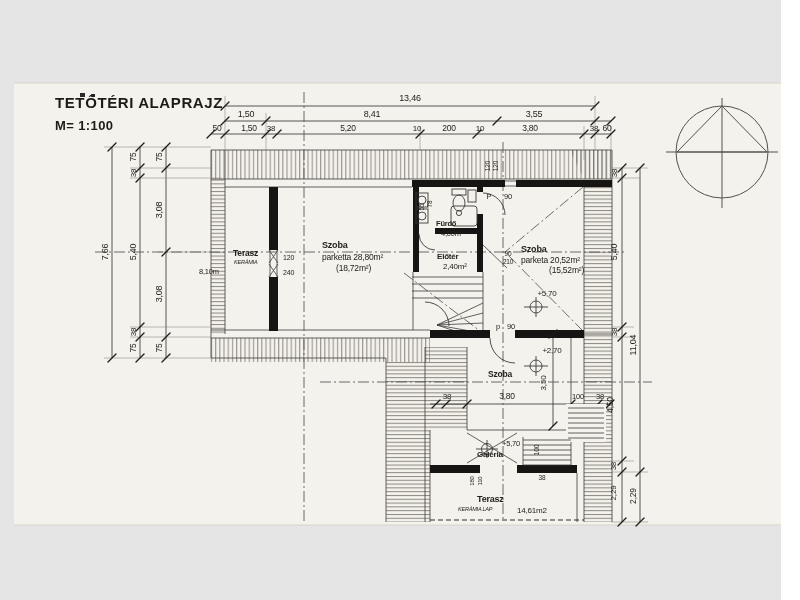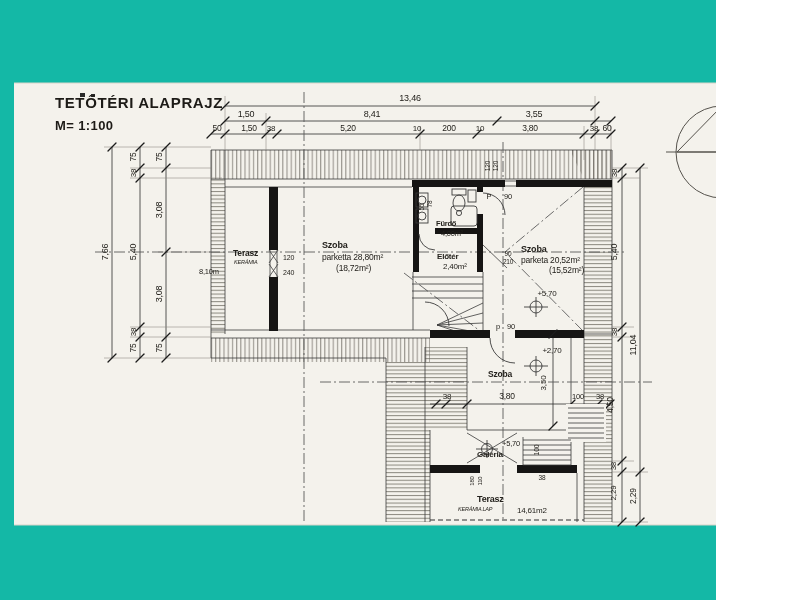--- a/index.html
+++ b/index.html
@@ -1,16 +1,16 @@
 <!DOCTYPE html>
 <html><head>
 <meta charset="utf-8">
 <style>
   html,body{margin:0;padding:0;background:#ffffff;}
-  .stage{position:relative;width:716px;height:600px;background:#14b8a6;overflow:hidden;}
+  .stage{position:relative;width:781px;height:600px;background:#e5e5e5;overflow:hidden;}
   svg{position:absolute;left:0;top:0;}
   .paper{fill:#f4f2ec;}
   .paper-edge{stroke:#d8d4ca;stroke-width:1;}
   .ln-t{stroke:#3b3b3b;stroke-width:.8;fill:none;}
   .ln-e{stroke:#8a867c;stroke-width:.55;fill:none;}
   .ln-d{stroke:#2f2f2f;stroke-width:.8;fill:none;}
   .ln-a{stroke:#5a5a5a;stroke-width:.9;stroke-dasharray:11 3 2 3;fill:none;}
   .ln-z{stroke:#2f2f2f;stroke-width:1;stroke-dasharray:5 3;fill:none;}
   .tick{stroke:#1c1c1c;stroke-width:1.3;stroke-linecap:round;}
   .wall{fill:#161514;}

